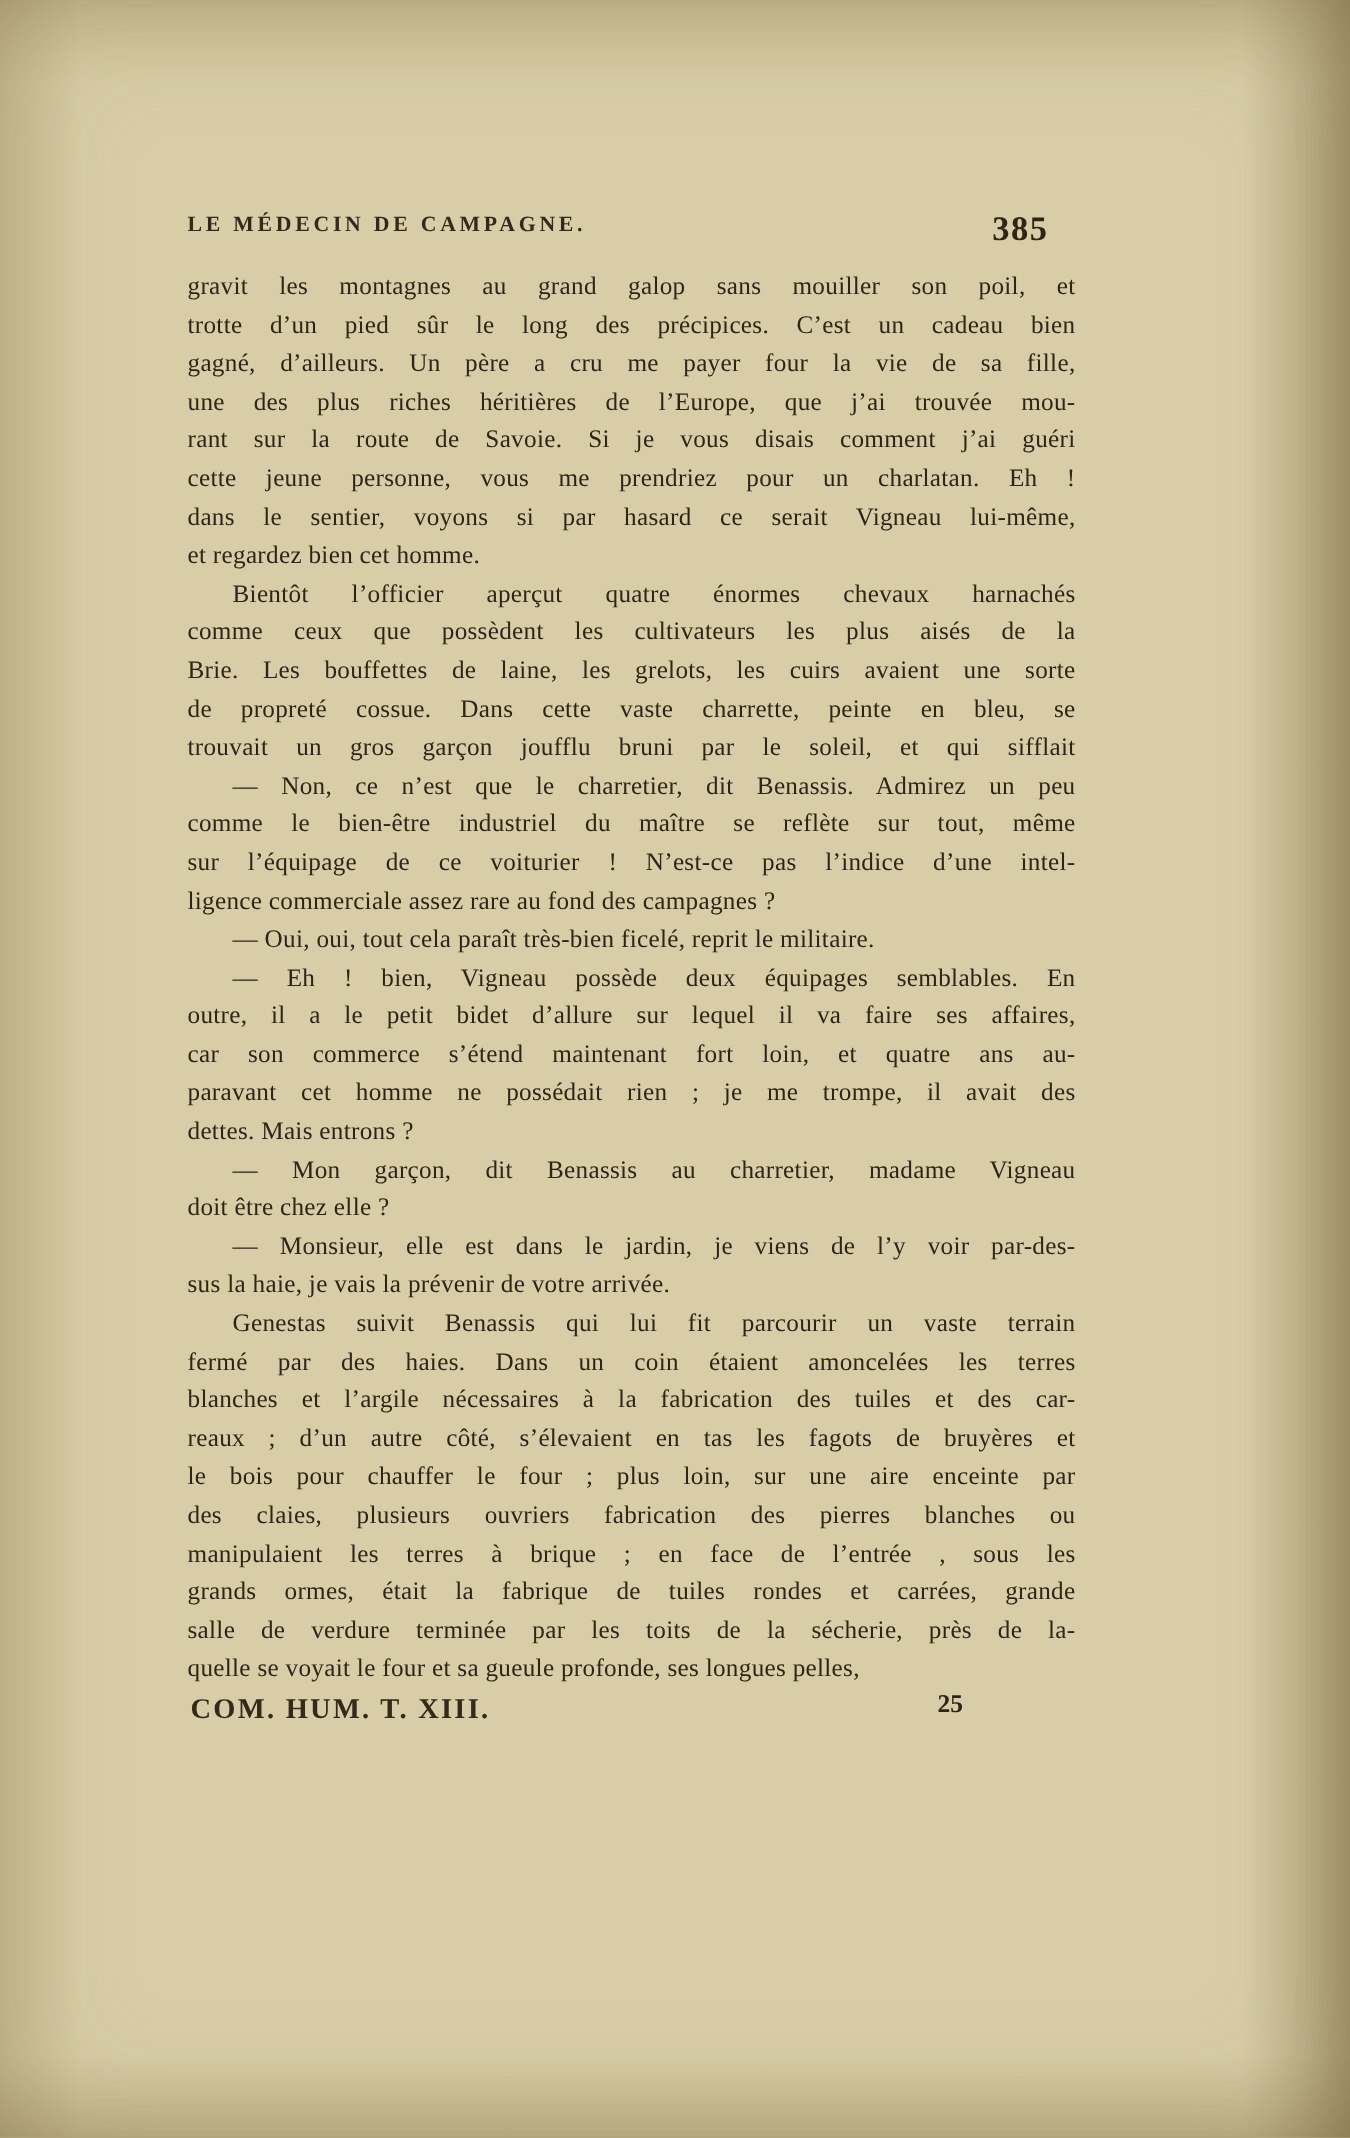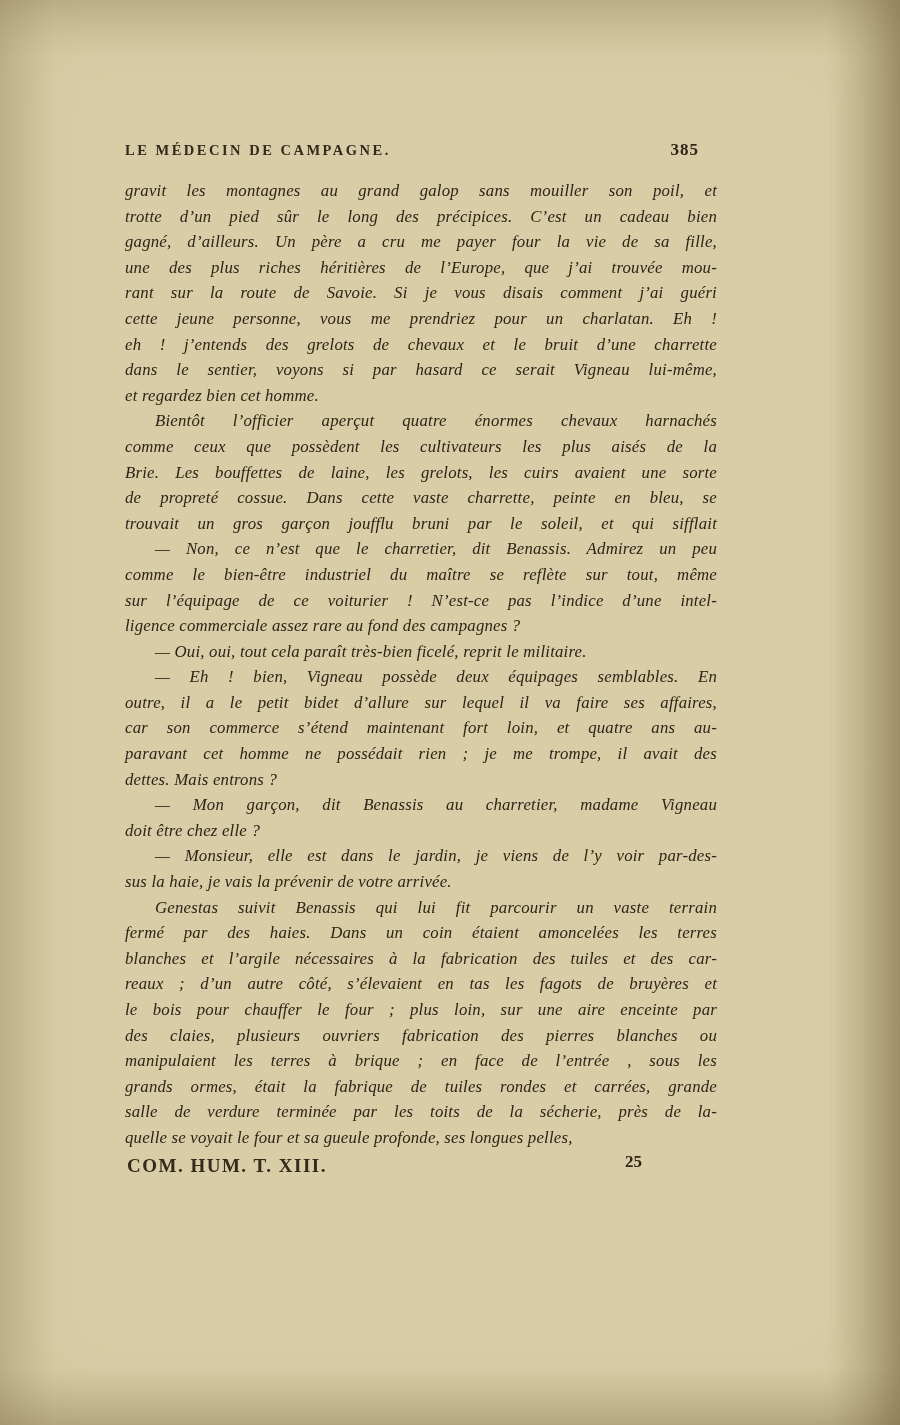--- a/index.html
+++ b/index.html
@@ -40,35 +40,34 @@
     left:0; right:0;
     font-size:14.5px;
     font-weight:bold;
     letter-spacing:2.5px;
     color:#332a1c;
   }
   .head-pagenum{
     position:absolute;
     right:18px;
     top:-2px;
-    font-size:17px;
+    font-size:23px;
     font-weight:bold;
     letter-spacing:1px;
   }
   .body-text{
     font-size:16.8px;
     line-height:25.6px;
     letter-spacing:0.2px;
   }
   .para{margin:0;}
   .line{
     text-align:justify;
     text-align-last:justify;
     white-space:normal;
-    font-style:italic;
   }
   .line.last{
     text-align-last:left;
   }
   .line.indent{
     text-indent:30px;
   }
   .footer-line{
     position:relative;
     margin-top:4px;
@@ -102,21 +101,20 @@
     </div>
 
     <div class="body-text" id="body-paragraphs">
         <div class="para">
           <div class="line">gravit les montagnes au grand galop sans mouiller son poil, et</div>
           <div class="line">trotte d’un pied sûr le long des précipices. C’est un cadeau bien</div>
           <div class="line">gagné, d’ailleurs. Un père a cru me payer four la vie de sa fille,</div>
           <div class="line">une des plus riches héritières de l’Europe, que j’ai trouvée mou-</div>
           <div class="line">rant sur la route de Savoie. Si je vous disais comment j’ai guéri</div>
           <div class="line">cette jeune personne, vous me prendriez pour un charlatan. Eh !</div>
-          <div class="line">eh ! j’entends des grelots de chevaux et le bruit d’une charrette</div>
           <div class="line">dans le sentier, voyons si par hasard ce serait Vigneau lui-même,</div>
           <div class="line last">et regardez bien cet homme.</div>
         </div>
         <div class="para">
           <div class="line indent">Bientôt l’officier aperçut quatre énormes chevaux harnachés</div>
           <div class="line">comme ceux que possèdent les cultivateurs les plus aisés de la</div>
           <div class="line">Brie. Les bouffettes de laine, les grelots, les cuirs avaient une sorte</div>
           <div class="line">de propreté cossue. Dans cette vaste charrette, peinte en bleu, se</div>
           <div class="line">trouvait un gros garçon joufflu bruni par le soleil, et qui sifflait</div>
         </div>

